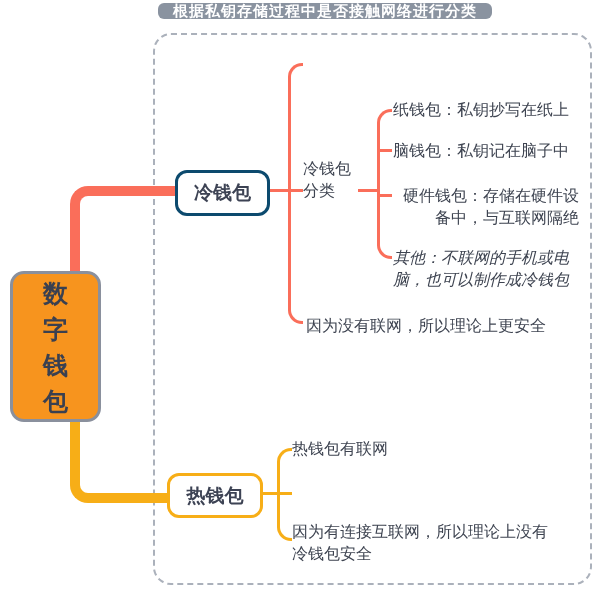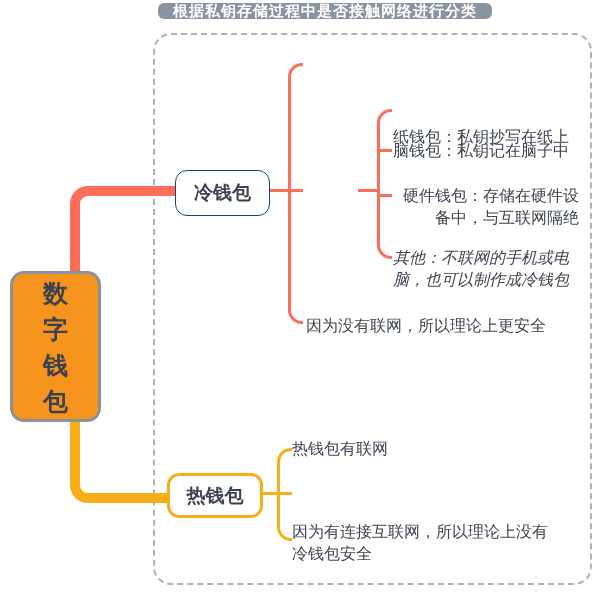--- a/index.html
+++ b/index.html
@@ -114,42 +114,42 @@
     display: flex;
     align-items: center;
     justify-content: center;
     font-size: 19px;
     font-weight: bold;
     color: #3d4354;
   }
   .branch-node.cold {
     left: 175px; top: 170px;
     width: 95px; height: 46px;
-    border: 1px solid #0c4a6e;
+    border: 3px solid #0c4a6e;
   }
   .branch-node.hot {
     left: 167px; top: 473px;
     width: 96px; height: 45px;
     border: 3px solid #f7ae17;
   }
 
   
   .leaf {
     position: absolute;
     font-size: 16px;
     line-height: 22px;
     color: #3e4451;
     white-space: nowrap;
   }
   .leaf.wrap { white-space: normal; word-break: break-all; }
 
   .leaf-cold-0 { left: 306px; top: 55px; }
   .leaf-cate   { left: 303px; top: 158px; width: 52px; }
   .leaf-cold-2 { left: 306px; top: 315px; }
-  .leaf-g0 { left: 393px; top: 99px; margin-top: 27px; }
+  .leaf-g0 { left: 393px; top: 99px; }
   .leaf-g1 { left: 393px; top: 140px; }
   .leaf-g2 { left: 393px; top: 185px; width: 186px; text-align: right; }
   .leaf-g3 { left: 393px; top: 247px; width: 186px; font-style: italic; }
   .leaf-h0 { left: 292px; top: 438px; }
   .leaf-h1 { left: 292px; top: 482px; }
   .leaf-h2 { left: 292px; top: 521px; width: 266px; }
 </style>
 </head>
 <body>
 
@@ -178,20 +178,21 @@
     <div class="vtext">数字钱包</div>
   </div>
 
   <div class="branch-node cold">
     <span>冷钱包</span>
   </div>
   <div class="branch-node hot">
     <span>热钱包</span>
   </div>
 
+  <div class="leaf wrap leaf-cate">冷钱包分类</div>
   <div class="leaf leaf-cold-2">因为没有联网，所以理论上更安全</div>
 
   <div class="leaf leaf-g0">纸钱包：私钥抄写在纸上</div>
   <div class="leaf leaf-g1">脑钱包：私钥记在脑子中</div>
   <div class="leaf wrap leaf-g2">硬件钱包：存储在硬件设备中，与互联网隔绝</div>
   <div class="leaf wrap leaf-g3">其他：不联网的手机或电脑，也可以制作成冷钱包</div>
 
   <div class="leaf leaf-h0">热钱包有联网</div>
   <div class="leaf wrap leaf-h2">因为有连接互联网，所以理论上没有冷钱包安全</div>
 

